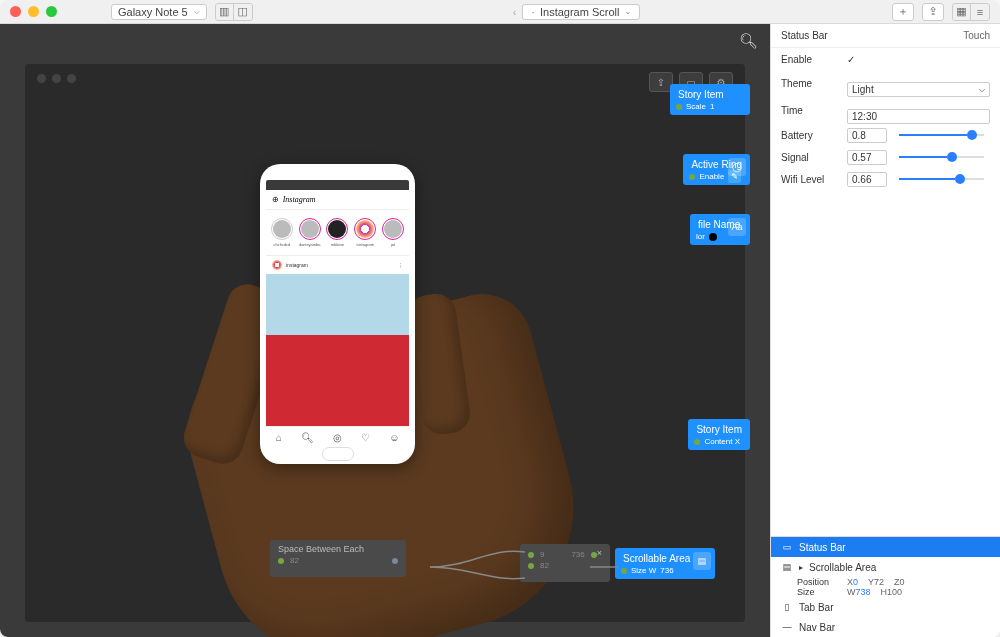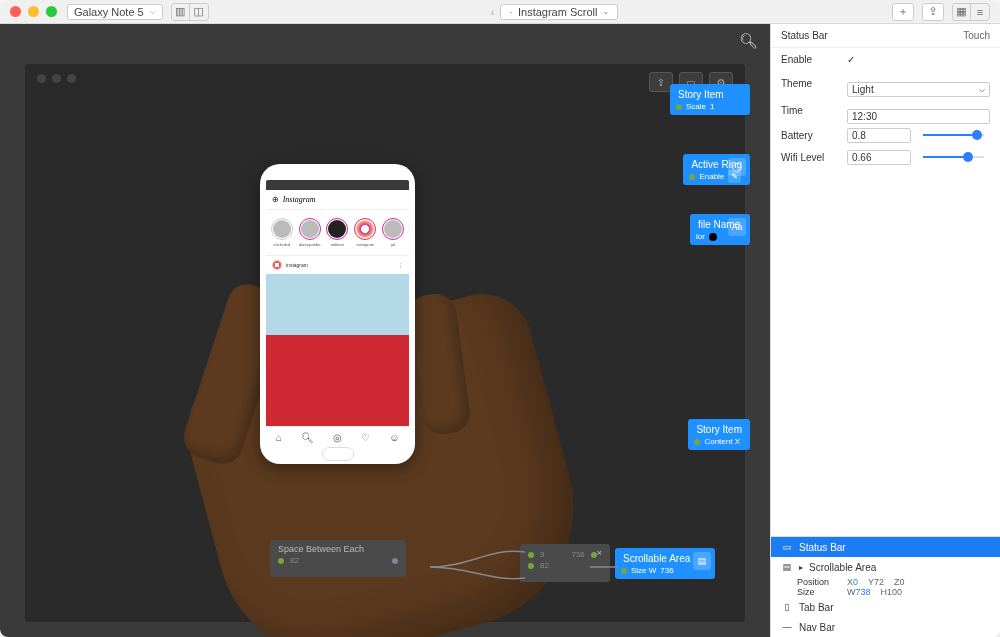--- a/index.html
+++ b/index.html
@@ -3,21 +3,21 @@
 <meta charset="utf-8">
 <style>
 * { margin: 0; padding: 0; box-sizing: border-box; font-family: -apple-system, "Helvetica Neue", Arial, sans-serif; }
 body { background: #fff; width: 1000px; height: 637px; overflow: hidden; border-radius: 8px; box-shadow: 0 8px 40px rgba(0,0,0,0.2); }
 
 
 .titlebar { height: 24px; background: #f0f0f0; border-bottom: 1px solid #d9d9d9; display: flex; align-items: center; padding: 0 10px; font-size: 11px; color: #444; }
 .traffic { display:flex; gap:7px; margin-right: 10px; }
 .dot { width:11px; height:11px; border-radius:50%; }
 .red { background:#ff5f56; } .yellow{background:#ffbd2e;} .green{background:#27c93f;}
-.device-select { display:flex; align-items:center; border:1px solid #ccc; border-radius:3px; padding:1px 6px; gap:6px; background:#fff; margin-right:8px;}
+.device-select { display:flex; align-items:center; border:1px solid #ccc; border-radius:3px; padding:1px 6px; gap:6px; background:#fff; margin-right:8px;margin-left:44px;}
 .seg { display:flex; border:1px solid #ccc; border-radius:3px; overflow:hidden; margin-right:8px; }
 .seg > div { width:18px; height:16px; display:flex; align-items:center; justify-content:center; color:#666; border-right:1px solid #ccc; }
 .seg > div:last-child { border-right:none; }
 .title-center { flex:1; display:flex; align-items:center; justify-content:center; gap:6px; }
 .tab-pill { background:#fff; border:1px solid #ccc; border-radius:3px; padding:1px 8px; display:flex; align-items:center; gap:5px;}
 .title-right { display:flex; align-items:center; gap:8px; }
 .iconbtn { width:22px; height:18px; border:1px solid #ccc; border-radius:3px; display:flex; align-items:center; justify-content:center; background:#fff; color:#666; font-size:11px;}
 
 
 .main { display:flex; height: calc(637px - 24px); }
@@ -56,21 +56,21 @@
 .p-tabbar { height:22px; display:flex; justify-content:space-around; align-items:center; border-top:1px solid #eee; color:#555; font-size:10px;}
 .homebtn { position:absolute; left:50%; bottom:3px; width:32px; height:14px; transform:translateX(-50%); border:1px solid #ddd; border-radius:8px; }
 
 
 .inspector { width:230px; background:#fff; border-left:1px solid #ddd; display:flex; flex-direction:column; font-size:10px; color:#333;}
 .ins-head { display:flex; justify-content:space-between; padding:6px 10px; border-bottom:1px solid #eee;}
 .prop-row { display:flex; align-items:center; min-height:22px; padding:0 10px; gap:6px;}
 .prop-label { width:60px; color:#333;}
 .prop-val { flex:1; }
 .sel { border:1px solid #ccc; border-radius:2px; padding:1px 4px; display:flex; justify-content:space-between; align-items:center;margin-top:12px;}
-.numbox { border:1px solid #ccc; border-radius:2px; padding:1px 4px; width:64px; display:inline-block;}
+.numbox { border:1px solid #ccc; border-radius:2px; padding:1px 4px; width:40px; display:inline-block;}
 .slider { flex:1; height:2px; background:#ddd; position:relative; margin:0 6px;}
 .slider::before{content:''; position:absolute; left:0; top:0; height:2px; background:#2a7eff;}
 .slider.s80::before{width:80%;}
 .slider.s57::before{width:57%;}
 .slider.s66::before{width:66%;}
 .slider .knob{position:absolute; top:-4px; width:10px; height:10px; background:#2a7eff; border-radius:50%;}
 .checker { width:56px; height:14px; background:repeating-conic-gradient(#ccc 0 25%, #fff 0 50%) 0/8px 8px; border:1px solid #ccc;}
 .spacer { flex:1; }
 .outline { border-top:1px solid #ddd; }
 .outline-row { display:flex; align-items:center; padding:3px 10px; gap:6px; min-height:20px;}
@@ -299,20 +299,27 @@
         </div>
     </div>
     <div class="prop-row">
       <span class="prop-label">Battery</span>
       <span class="numbox">0.8</span>
       <div class="slider s80">
           <span class="knob" style="left:80%;"></span>
         </div>
     </div>
     <div class="prop-row">
+      <span class="prop-label">Signal</span>
+      <span class="numbox">0.57</span>
+      <div class="slider s57">
+          <span class="knob" style="left:57%;"></span>
+        </div>
+    </div>
+    <div class="prop-row">
       <span class="prop-label">Wifi Level</span>
       <span class="numbox">0.66</span>
       <div class="slider s66">
           <span class="knob" style="left:66%;"></span>
         </div>
     </div>
 
     <div class="spacer"></div>
 
     <div class="outline">

